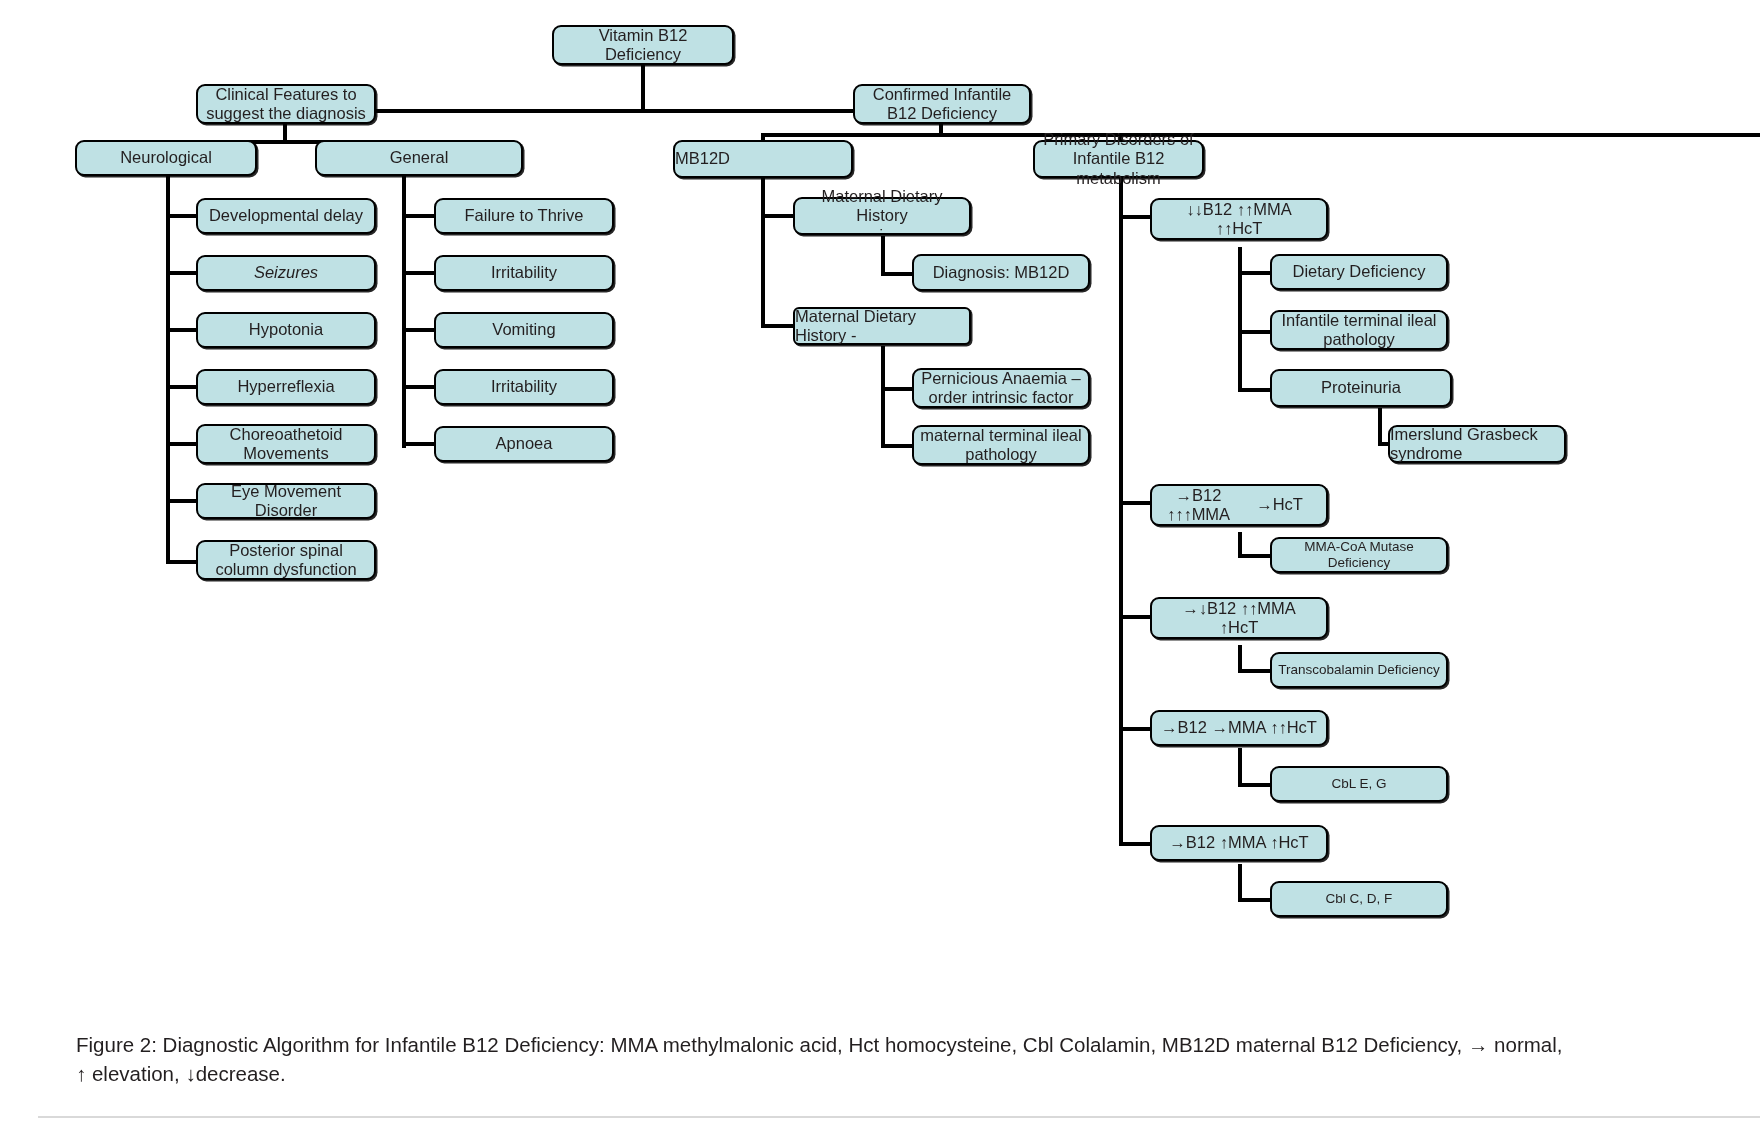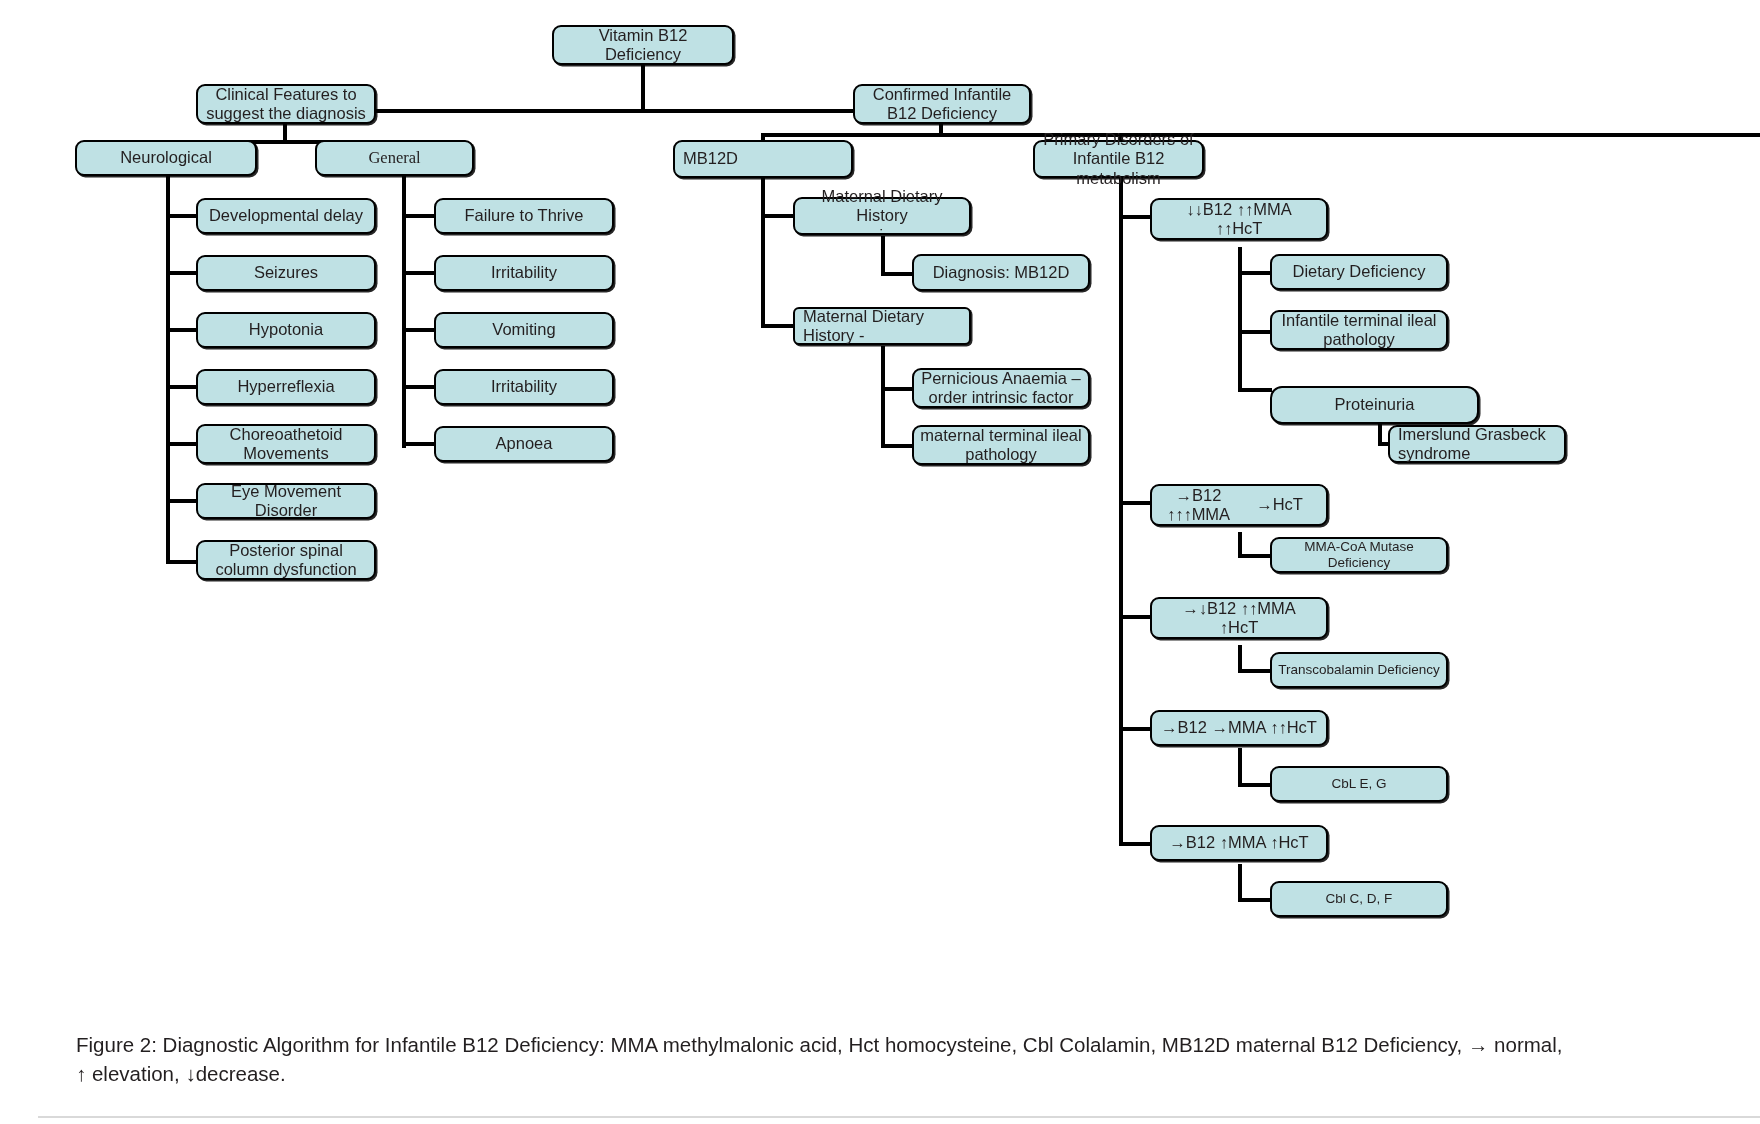--- a/index.html
+++ b/index.html
@@ -32,21 +32,21 @@
     justify-content:center;
     text-align:center;
     line-height:1.18;
     font-size:16.5px;
     color:#231f20;
     padding:2px 6px;
     z-index:3;
     box-shadow:1.5px 1.5px 0 rgba(0,0,0,.85);
   }
   .node.small{font-size:13.5px;}
-  .node.lft{justify-content:flex-start;text-align:left;padding-left:8px;}
+  .node.lft{justify-content:flex-start;text-align:left;padding-left:0;}
   .node .tx{display:block;width:100%;}
 
   
   #caption{
     position:absolute;
     left:38px;
     top:1030px;
     width:1500px;
     font-size:20.5px;
     line-height:1.42;
@@ -143,36 +143,36 @@
   </div>
 
   <div class="node" style="left:815px;top:84px;width:178px;height:40px;">
     <span class="tx">Confirmed Infantile B12 Deficiency</span>
   </div>
 
   <div class="node" style="left:37px;top:140px;width:182px;height:36px;">
     <span class="tx">Neurological</span>
   </div>
 
-  <div class="node" style="left:277px;top:140px;width:159px;height:36px;font-family:Liberation Serif, serif;">
+  <div class="node" style="left:277px;top:140px;width:208px;height:36px;">
     <span class="tx">General</span>
   </div>
 
   <div class="node lft" style="left:635px;top:140px;width:180px;height:38px;">
     <span class="tx">MB12D</span>
   </div>
 
   <div class="node" style="left:995px;top:140px;width:171px;height:38px;">
     <span class="tx">Primary Disorders of Infantile B12 metabolism</span>
   </div>
 
   <div class="node" style="left:158px;top:198px;width:180px;height:36px;">
     <span class="tx">Developmental delay</span>
   </div>
-  <div class="node" style="left:158px;top:255px;width:180px;height:36px;">
+  <div class="node" style="left:158px;top:255px;width:180px;height:36px;font-style:italic;">
     <span class="tx">Seizures</span>
   </div>
   <div class="node" style="left:158px;top:312px;width:180px;height:36px;">
     <span class="tx">Hypotonia</span>
   </div>
   <div class="node" style="left:158px;top:369px;width:180px;height:36px;">
     <span class="tx">Hyperreflexia</span>
   </div>
   <div class="node" style="left:158px;top:424px;width:180px;height:40px;">
     <span class="tx">Choreoathetoid Movements</span>
@@ -220,21 +220,21 @@
   <div class="node" style="left:1112px;top:198px;width:178px;height:42px;flex-direction:column;">
     <span class="tx">↓↓B12  ↑↑MMA</span>
     <span class="tx">↑↑HcT</span>
   </div>
   <div class="node" style="left:1232px;top:254px;width:178px;height:36px;">
     <span class="tx">Dietary Deficiency</span>
   </div>
   <div class="node" style="left:1232px;top:310px;width:178px;height:40px;">
     <span class="tx">Infantile terminal ileal pathology</span>
   </div>
-  <div class="node" style="left:1232px;top:386px;width:209px;height:38px;border-radius:12px;">
+  <div class="node" style="left:1232px;top:369px;width:182px;height:38px;">
     <span class="tx">Proteinuria</span>
   </div>
   <div class="node lft" style="left:1350px;top:425px;width:178px;height:38px;">
     <span class="tx">Imerslund Grasbeck syndrome</span>
   </div>
 
   <div class="node" style="left:1112px;top:484px;width:178px;height:42px;flex-direction:row;">
     <span class="tx">→B12  ↑↑↑MMA</span>
     <span class="tx">→HcT</span>
   </div>

